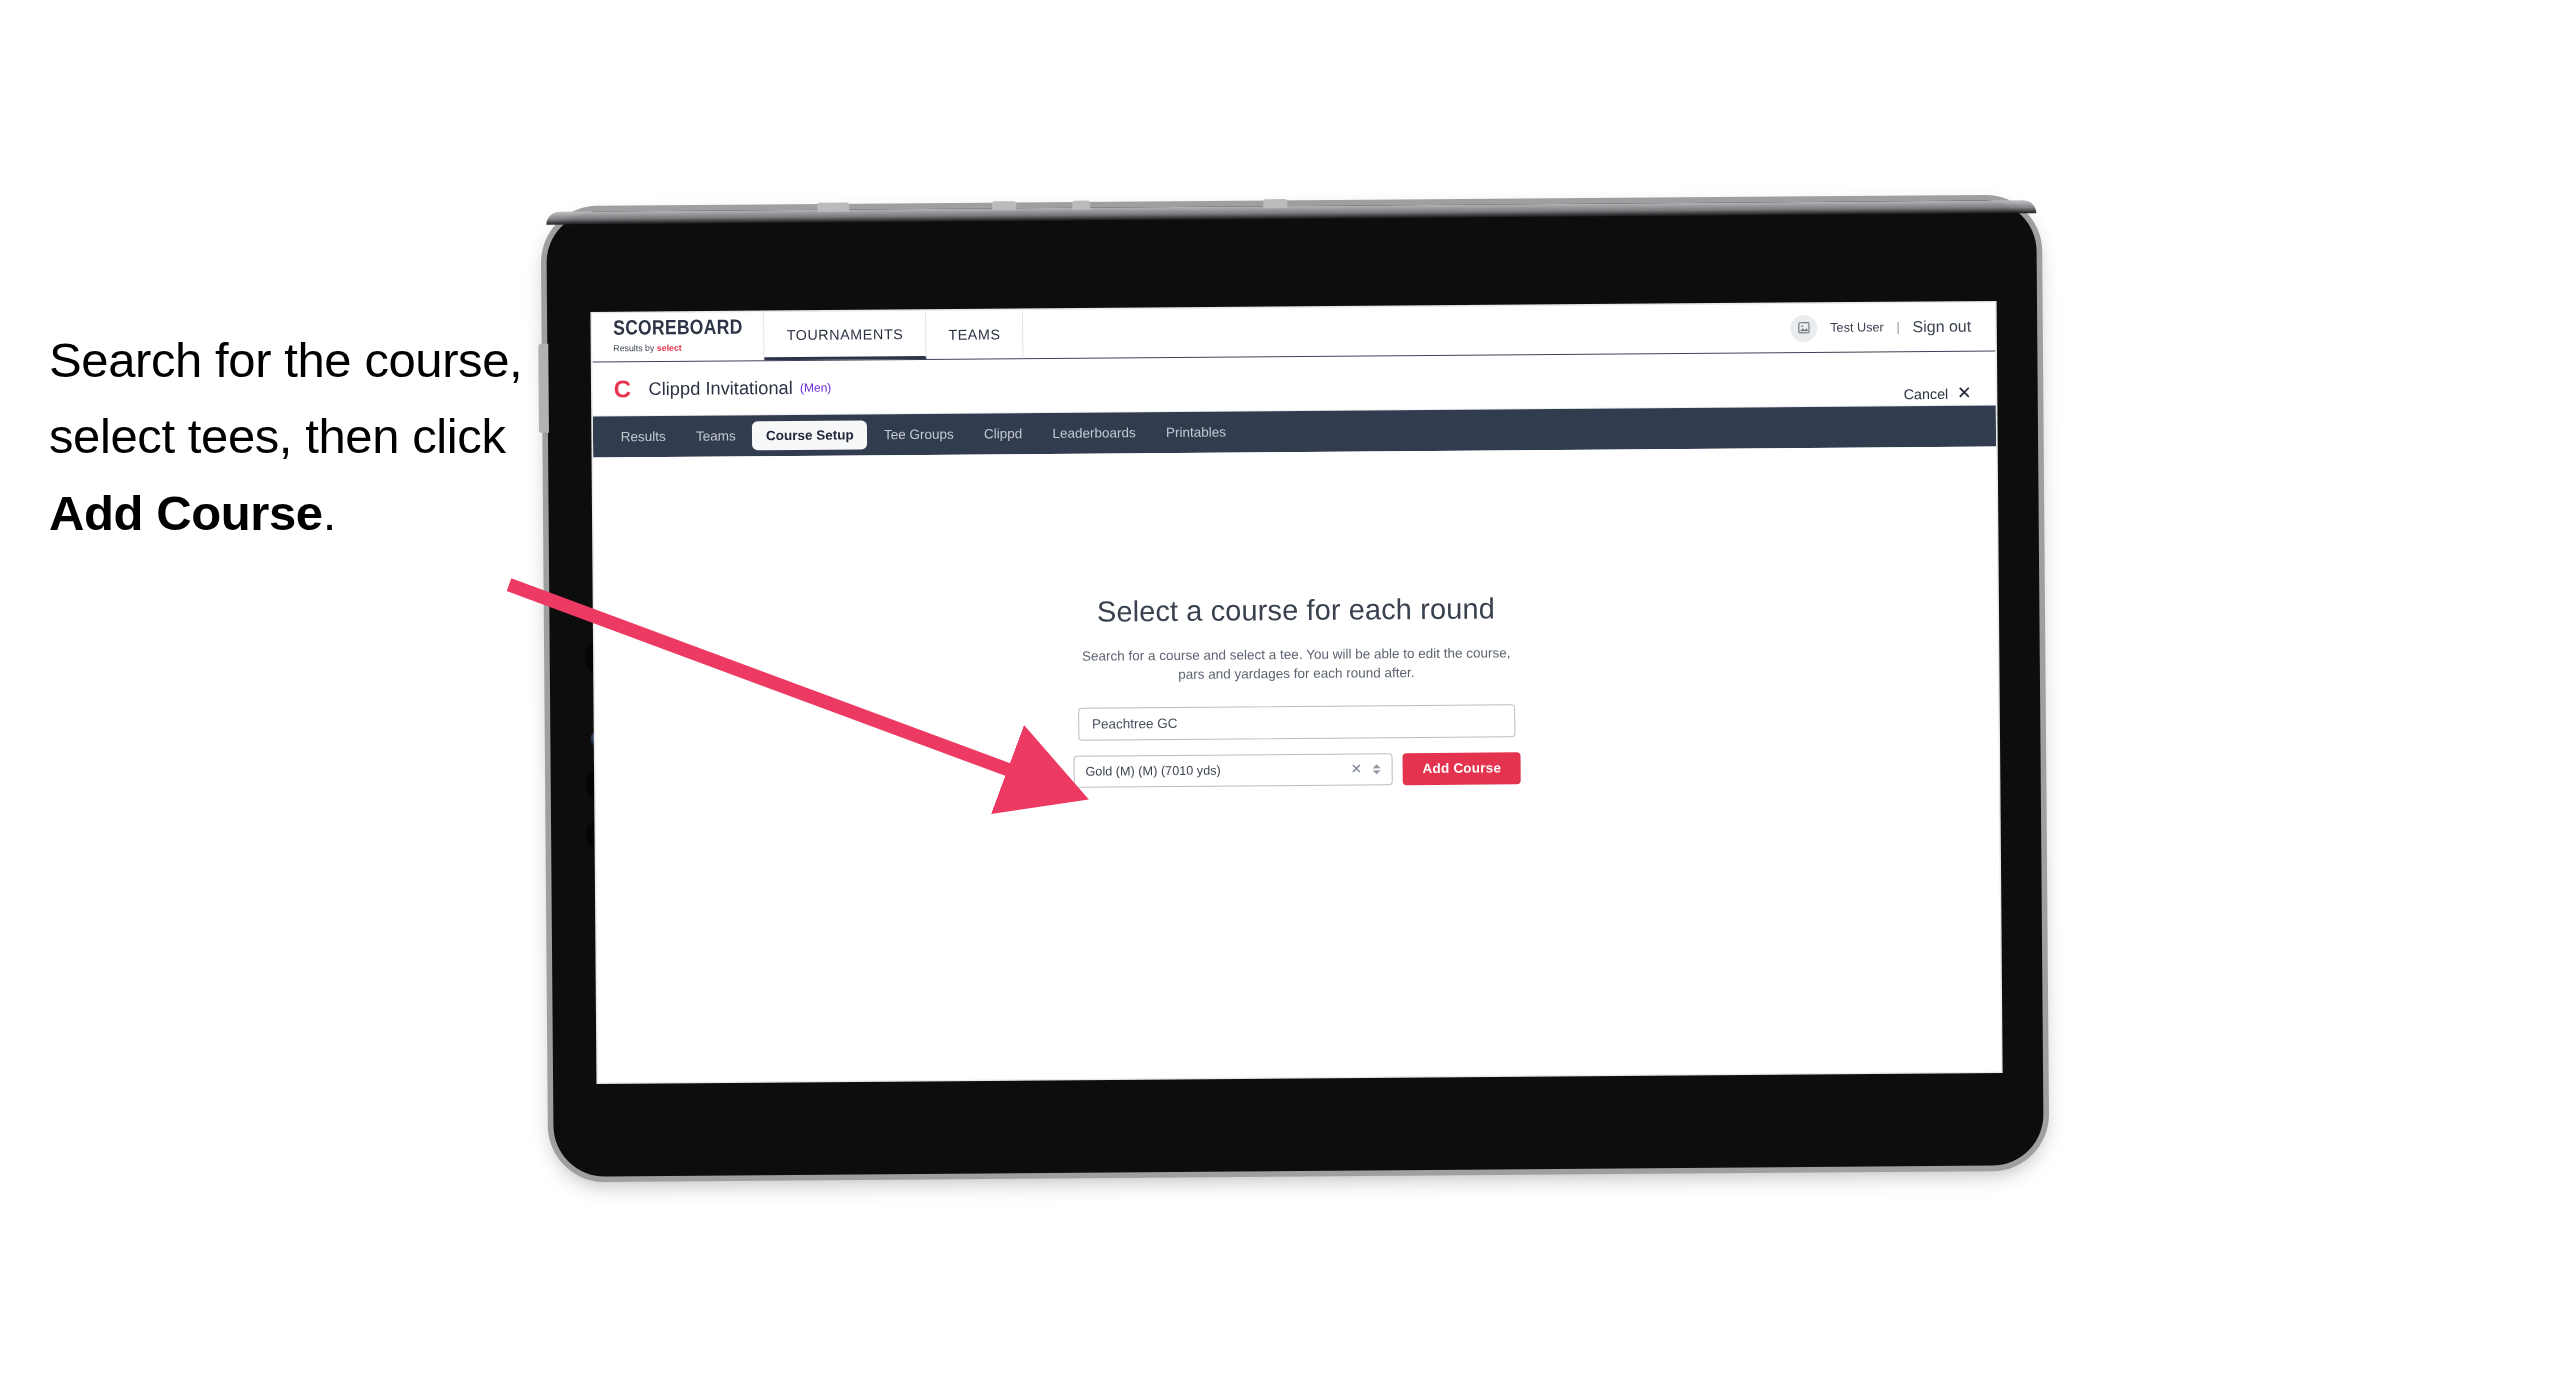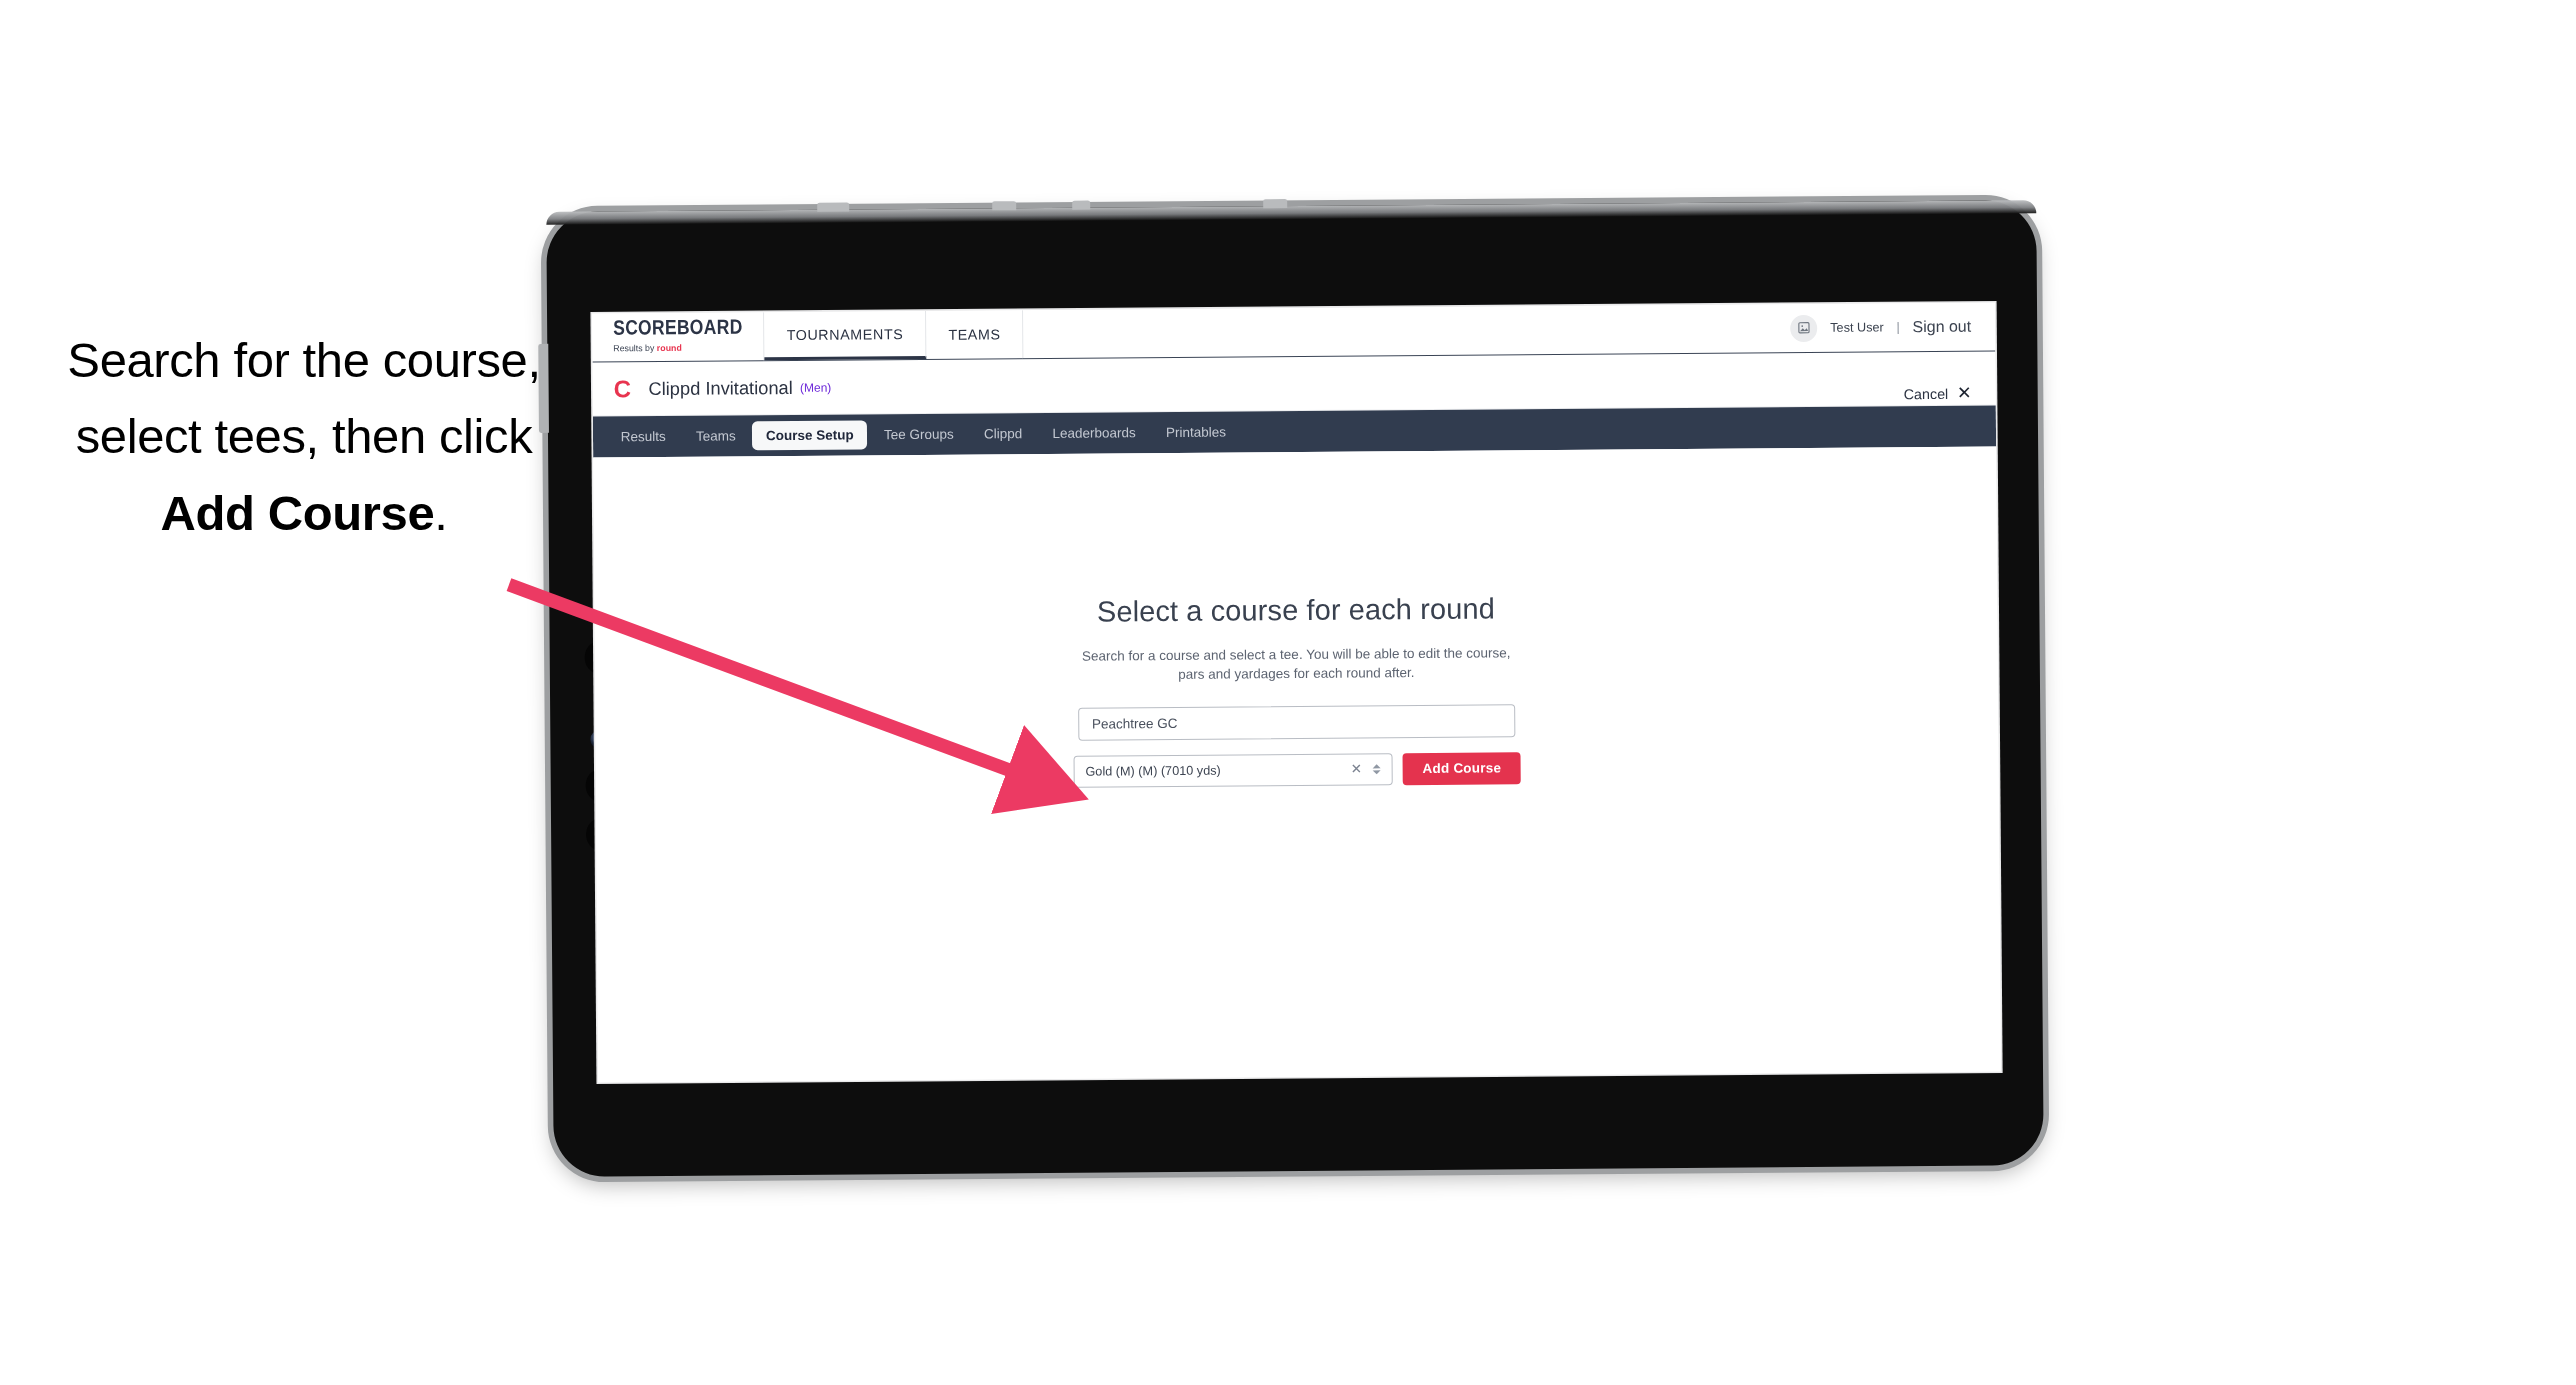--- a/index.html
+++ b/index.html
@@ -15,21 +15,20 @@
   .instructions {
     position: absolute;
     left: 49px; top: 322px;
     width: 510px;
   }
   .instr-para {
     font-size: 49px;
     line-height: 1.56;
     color: #000000;
     letter-spacing: -0.4px;
-    text-align: center;
   }
   .instr-para.note { font-weight: 700; margin-top: 73px; }
   .instr-strong { font-weight: 700; }
 
   
   .device {
     position: absolute;
     left: 550px; top: 206px;
     width: 1490px; height: 965px;
     transform: rotate(-0.45deg);
@@ -245,21 +244,21 @@
     <div class="sensor s2"></div>
     <div class="sensor s3"></div>
     <div class="sensor s4"></div>
     <div class="sensor s5"></div>
 
     <div class="screen">
 
       <div class="topbar">
         <div class="brand">
           <div class="brand-name">SCOREBOARD</div>
-          <div class="brand-sub"><span>Results by </span><span class="pink">round</span></div>
+          <div class="brand-sub"><span>Results by </span><span class="pink">select</span></div>
         </div>
         <div class="mainnav">
           <div class="mainnav-item active">TOURNAMENTS</div>
           <div class="mainnav-item">TEAMS</div>
         </div>
         <div class="topbar-right">
           <div class="avatar">
             <svg viewBox="0 0 24 24">
               <rect x="3" y="3" width="18" height="18" rx="2" fill="none" stroke="#6e757f" stroke-width="2"></rect>
               <circle cx="9" cy="9" r="1.6" fill="#6e757f"></circle>

